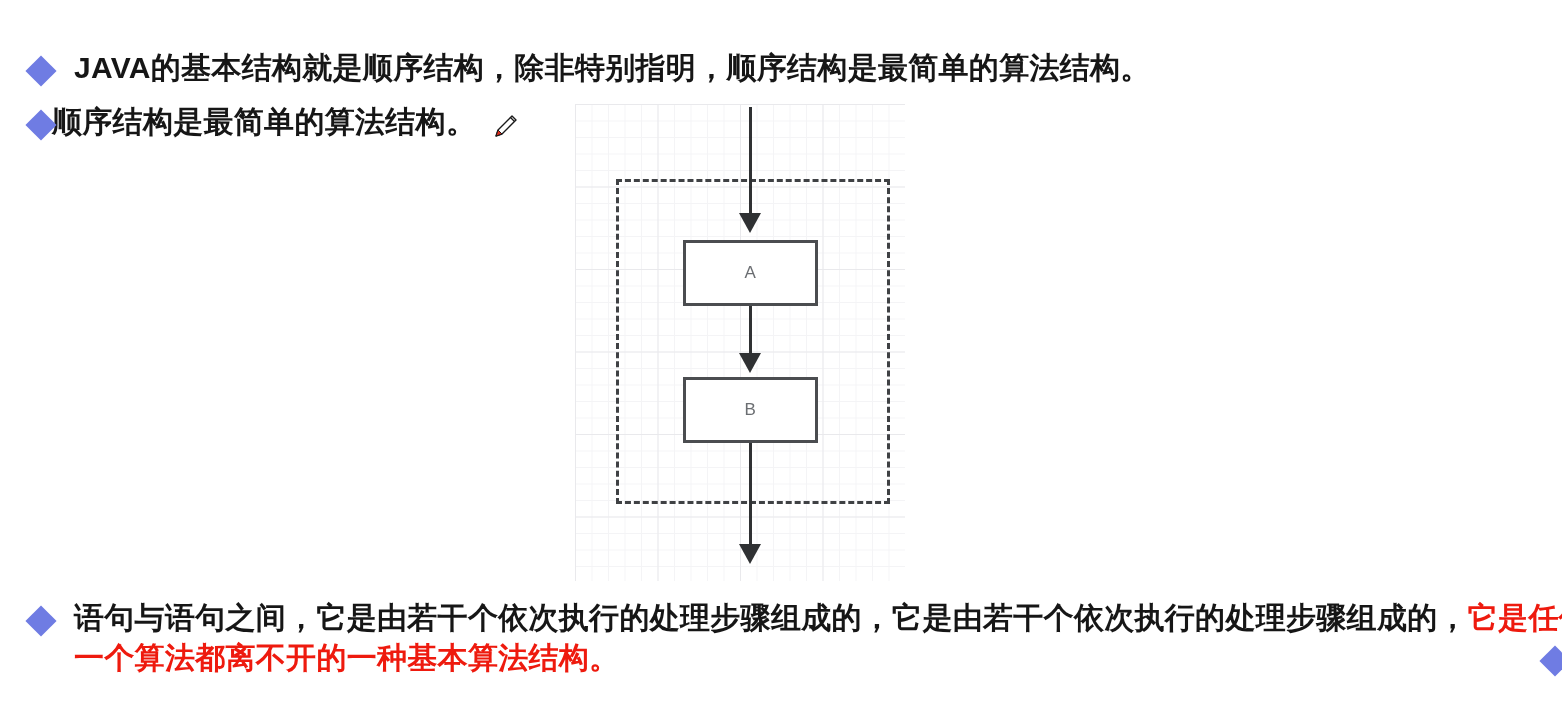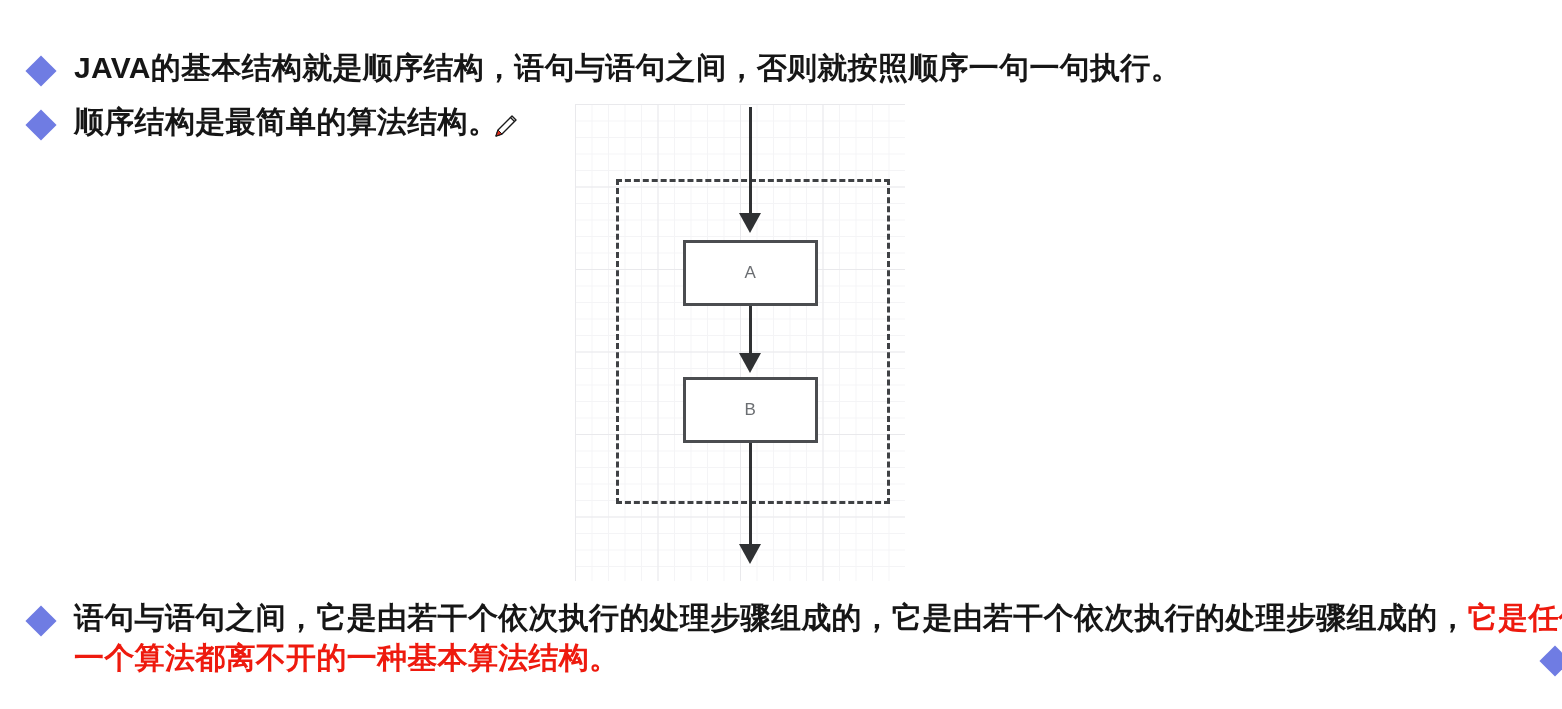--- a/index.html
+++ b/index.html
@@ -114,21 +114,21 @@
     color: #161616;
     letter-spacing: 0.3px;
     line-height: 1.32;
     font-family: "Liberation Sans", "DejaVu Sans", sans-serif;
   }
 
   .line1 { left: 30px; top: 48px; }
   .line1 .bullet-text { margin-left: 22px; }
 
   .line2 { left: 30px; top: 102px; }
-  .line2 .bullet-text { margin-left: 22px; }
+  .line2 .bullet-text { }
 
   .line3 { left: 30px; top: 598px; }
   .line3 .bullet-text { margin-left: 22px; }
   .line3 .para {
     white-space: normal;
     width: 1520px;
   }
   .red { color: #ee1a0e; }
 
   
@@ -175,21 +175,21 @@
     <div class="fc-node fc-node-b">
       <span>B</span>
     </div>
 
     <div class="fc-line fc-line-bottom"></div>
     <div class="fc-arrowhead fc-arrow-bottom"></div>
   </div>
 
   <div class="bullet-line line1">
     <span class="diamond"></span>
-    <span class="bullet-text">JAVA的基本结构就是顺序结构，语句与语句之间，否则就按照顺序一句一句执行。</span>
+    <span class="bullet-text">JAVA的基本结构就是顺序结构，除非特别指明，顺序结构是最简单的算法结构。</span>
   </div>
 
   <div class="bullet-line line2">
     <span class="diamond"></span>
     <span class="bullet-text">顺序结构是最简单的算法结构。</span>
   </div>
 
   <div class="bullet-line line3">
     <span class="diamond"></span>
     <span class="bullet-text para"><span>语句与语句之间，它是由若干个依次执行的处理步骤组成的，它是由若干个依次执行的处理步骤组成的，</span><span class="red">它是任何一个算法都离不开的一种基本算法结构。</span></span>

